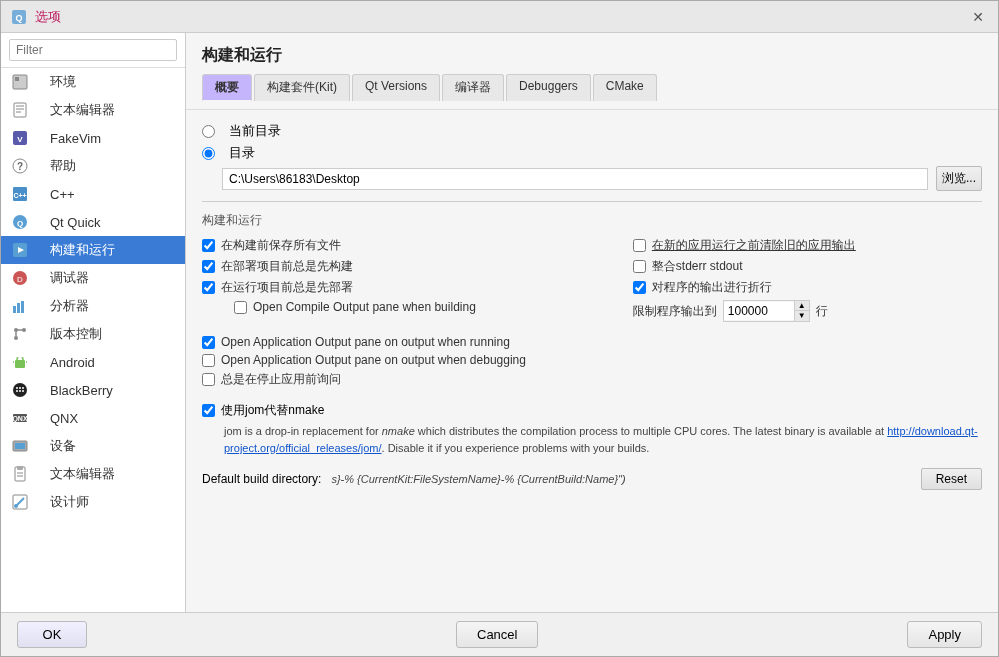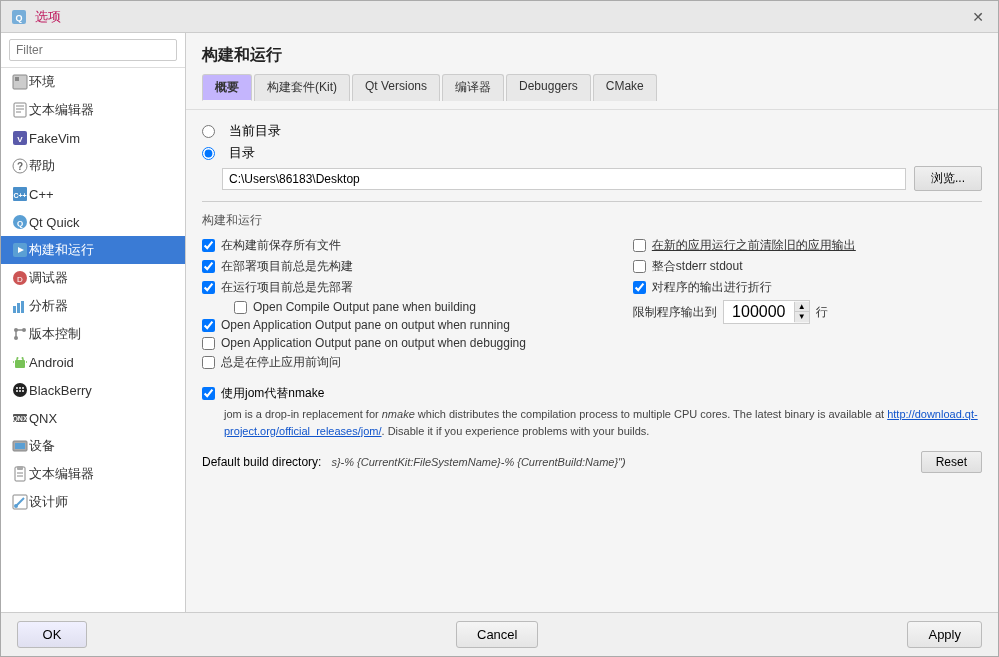--- a/index.html
+++ b/index.html
@@ -76,21 +76,21 @@
       border-radius: 2px;
       font-size: 12px;
       color: #999;
       background: #fff;
     }
     .sidebar-item {
       display: flex;
       align-items: center;
       padding: 5px 10px;
       cursor: pointer;
-      gap: 0;
+      gap: 21px;
       color: #333;
       font-size: 13px;
     }
     .sidebar-item.active {
       background: #3a7bd5;
       color: #fff;
     }
     .sidebar-item .icon {
       width: 18px;
       height: 18px;
@@ -166,21 +166,21 @@
       margin-left: 20px;
     }
     .dir-input {
       flex: 1;
       padding: 3px 6px;
       border: 1px solid #ccc;
       background: #fff;
       font-size: 12px;
     }
     .browse-btn {
-      padding: 3px 16px;
+      padding: 3px 5px;
       border: 1px solid #bbb;
       background: linear-gradient(#f0f0f0, #e0e0e0);
       cursor: pointer;
       font-size: 12px;
       border-radius: 2px;
     }
     .divider {
       border: none;
       border-top: 1px solid #ccc;
       margin: 10px 0;
@@ -271,22 +271,22 @@
     
     .spinner-input-wrap {
       display: inline-flex;
       align-items: center;
       border: 1px solid #ccc;
     }
     .spinner-input {
       width: 70px;
       padding: 2px 4px;
       border: none;
-      font-size: 16px;
-      text-align: center;
+      font-size: 12px;
+      text-align: left;
     }
     .spinner-buttons {
       display: flex;
       flex-direction: column;
       border-left: 1px solid #ccc;
     }
     .spinner-btn {
       width: 14px;
       height: 10px;
       background: #e8e8e8;
@@ -544,21 +544,21 @@
               <label for="cb-save">在构建前保存所有文件</label>
             </div>
             <div class="checkbox-row" style="margin-bottom:4px;">
               <input type="checkbox" id="cb-deploy" checked="" style="">
               <label for="cb-deploy">在部署项目前总是先构建</label>
             </div>
             <div class="checkbox-row" style="margin-bottom:4px;">
               <input type="checkbox" id="cb-build-run" checked="" style="">
               <label for="cb-build-run">在运行项目前总是先部署</label>
             </div>
-            <div class="checkbox-row" style="margin-bottom:4px;padding-left:32px;">
+            <div class="checkbox-row" style="margin-bottom:21px;padding-left:32px;">
               <input type="checkbox" id="cb-compile" style="">
               <label for="cb-compile">Open Compile Output pane when building</label>
             </div>
             <div class="checkbox-row" style="margin-bottom:4px;">
               <input type="checkbox" id="cb-app-run" checked="" style="">
               <label for="cb-app-run">Open Application Output pane on output when running</label>
             </div>
             <div class="checkbox-row" style="margin-bottom:4px;">
               <input type="checkbox" id="cb-app-debug" style="">
               <label for="cb-app-debug">Open Application Output pane on output when debugging</label>

